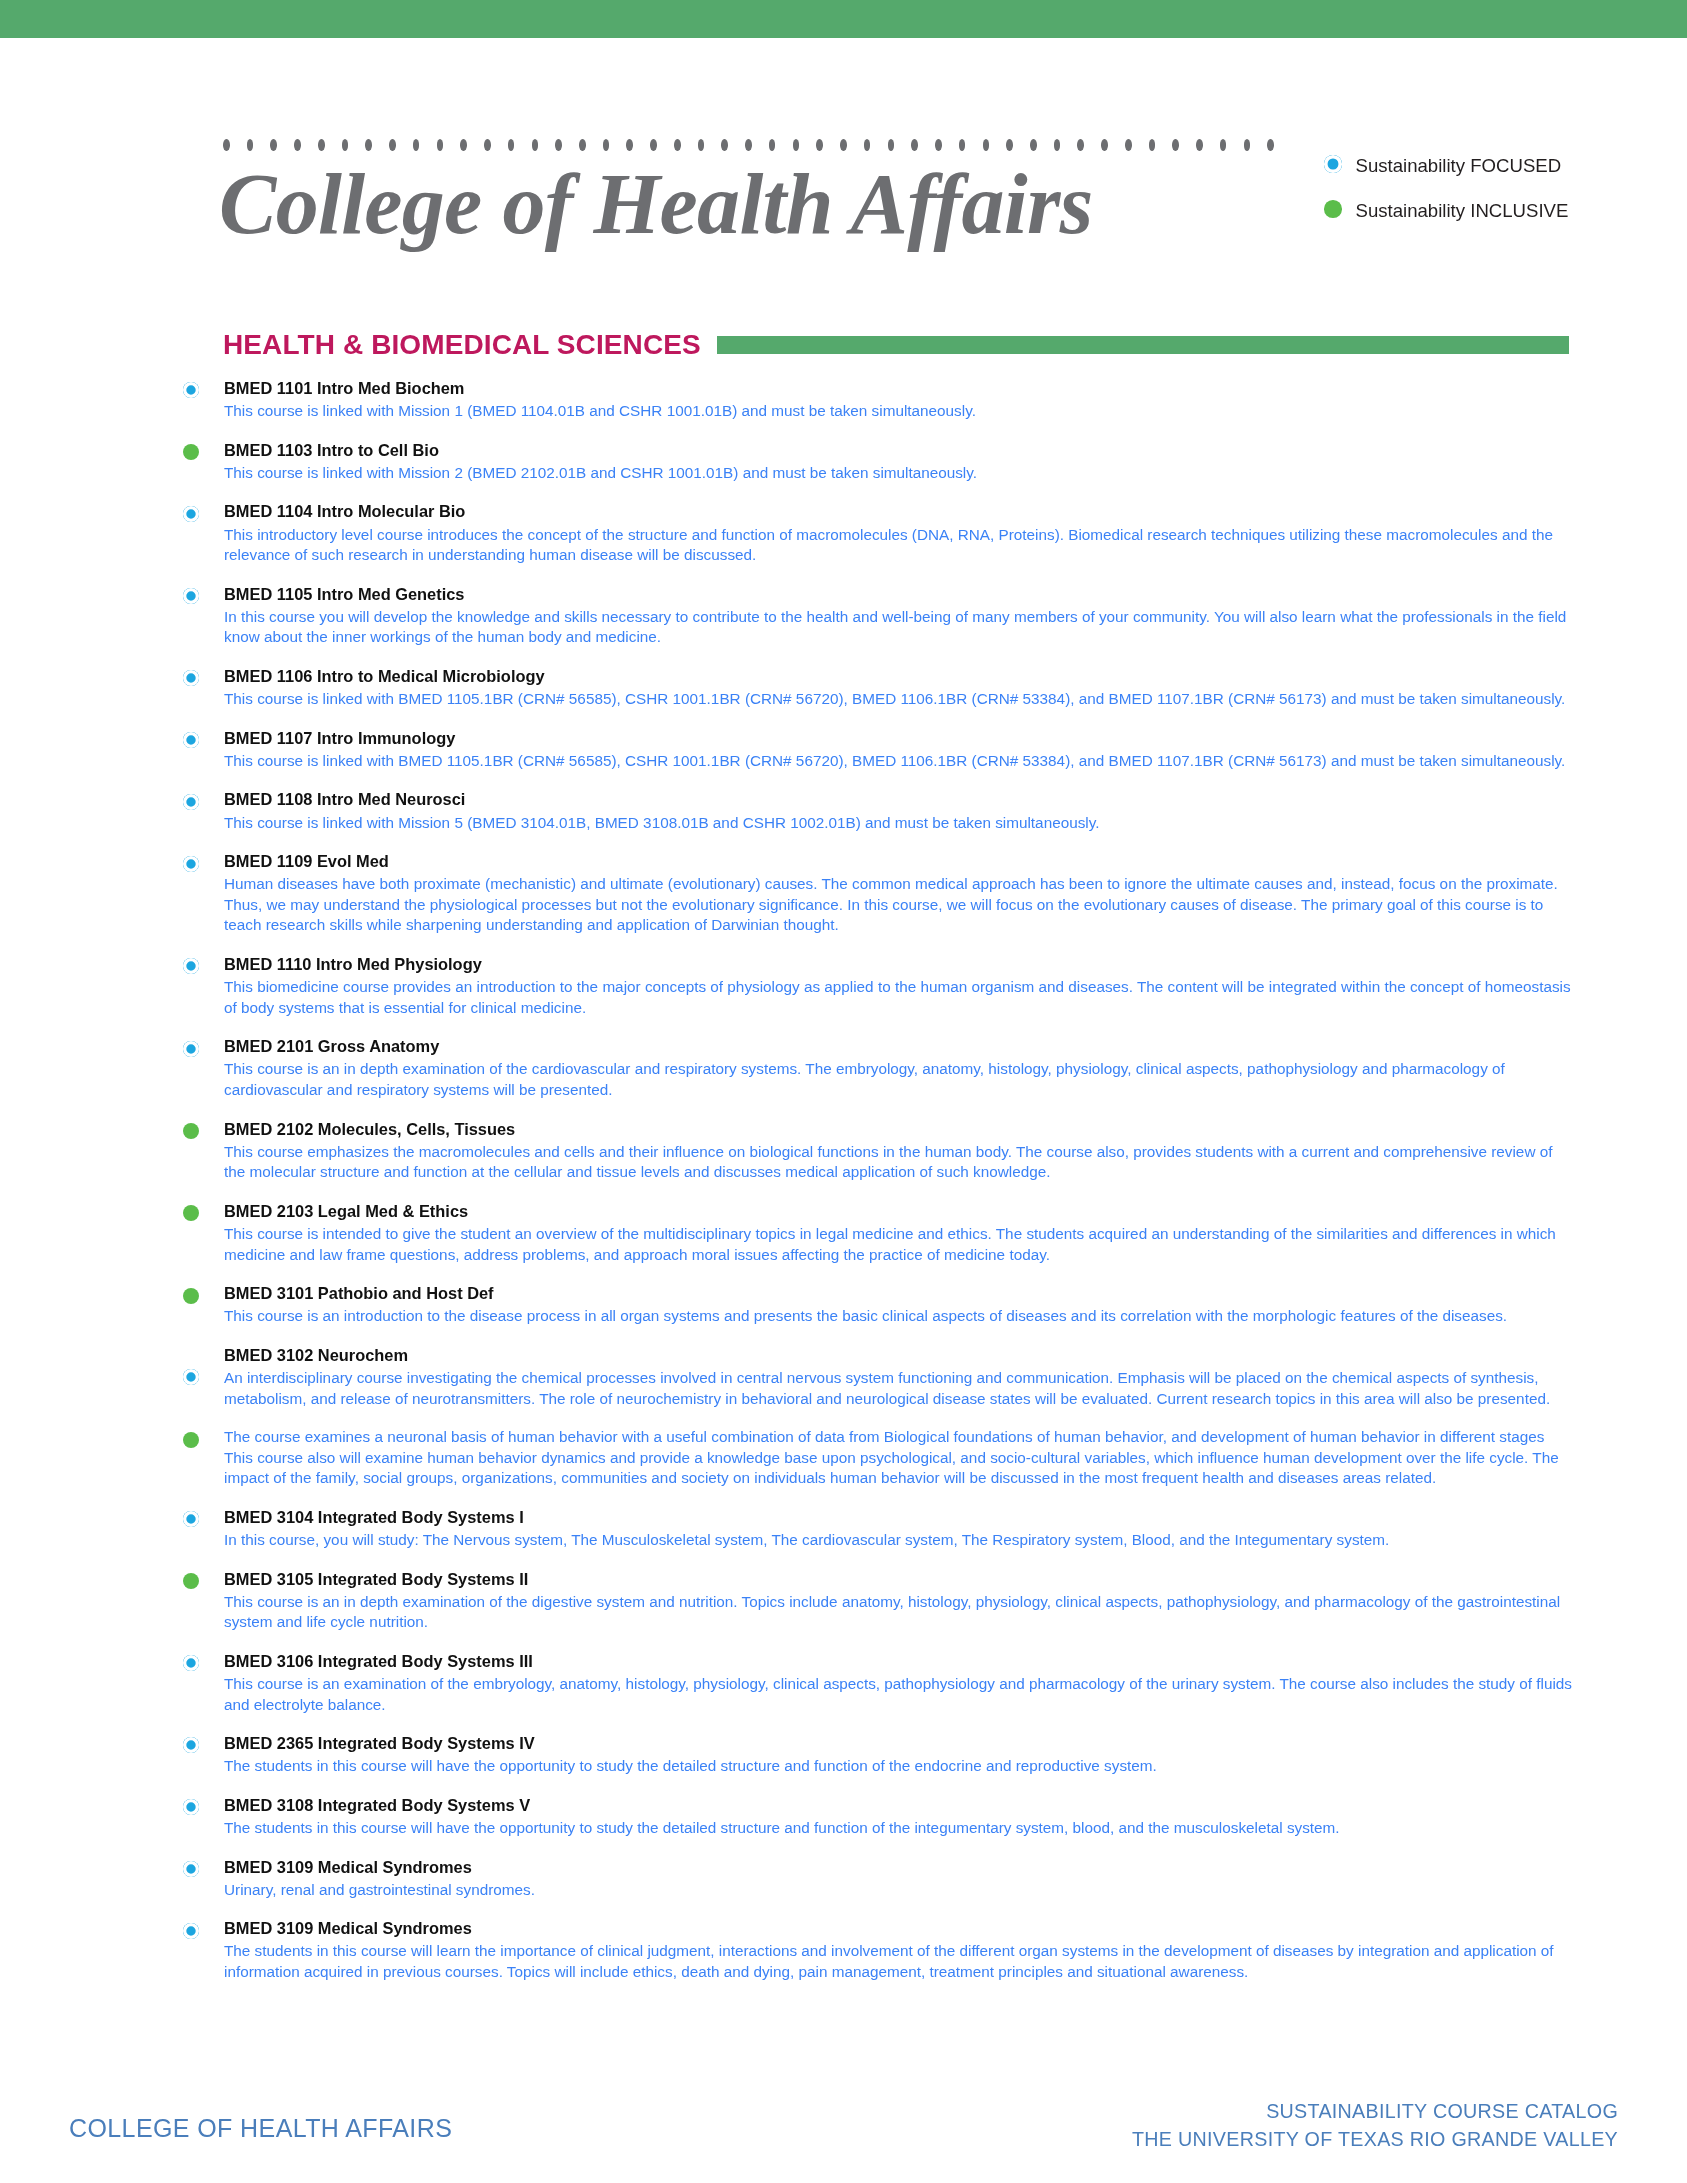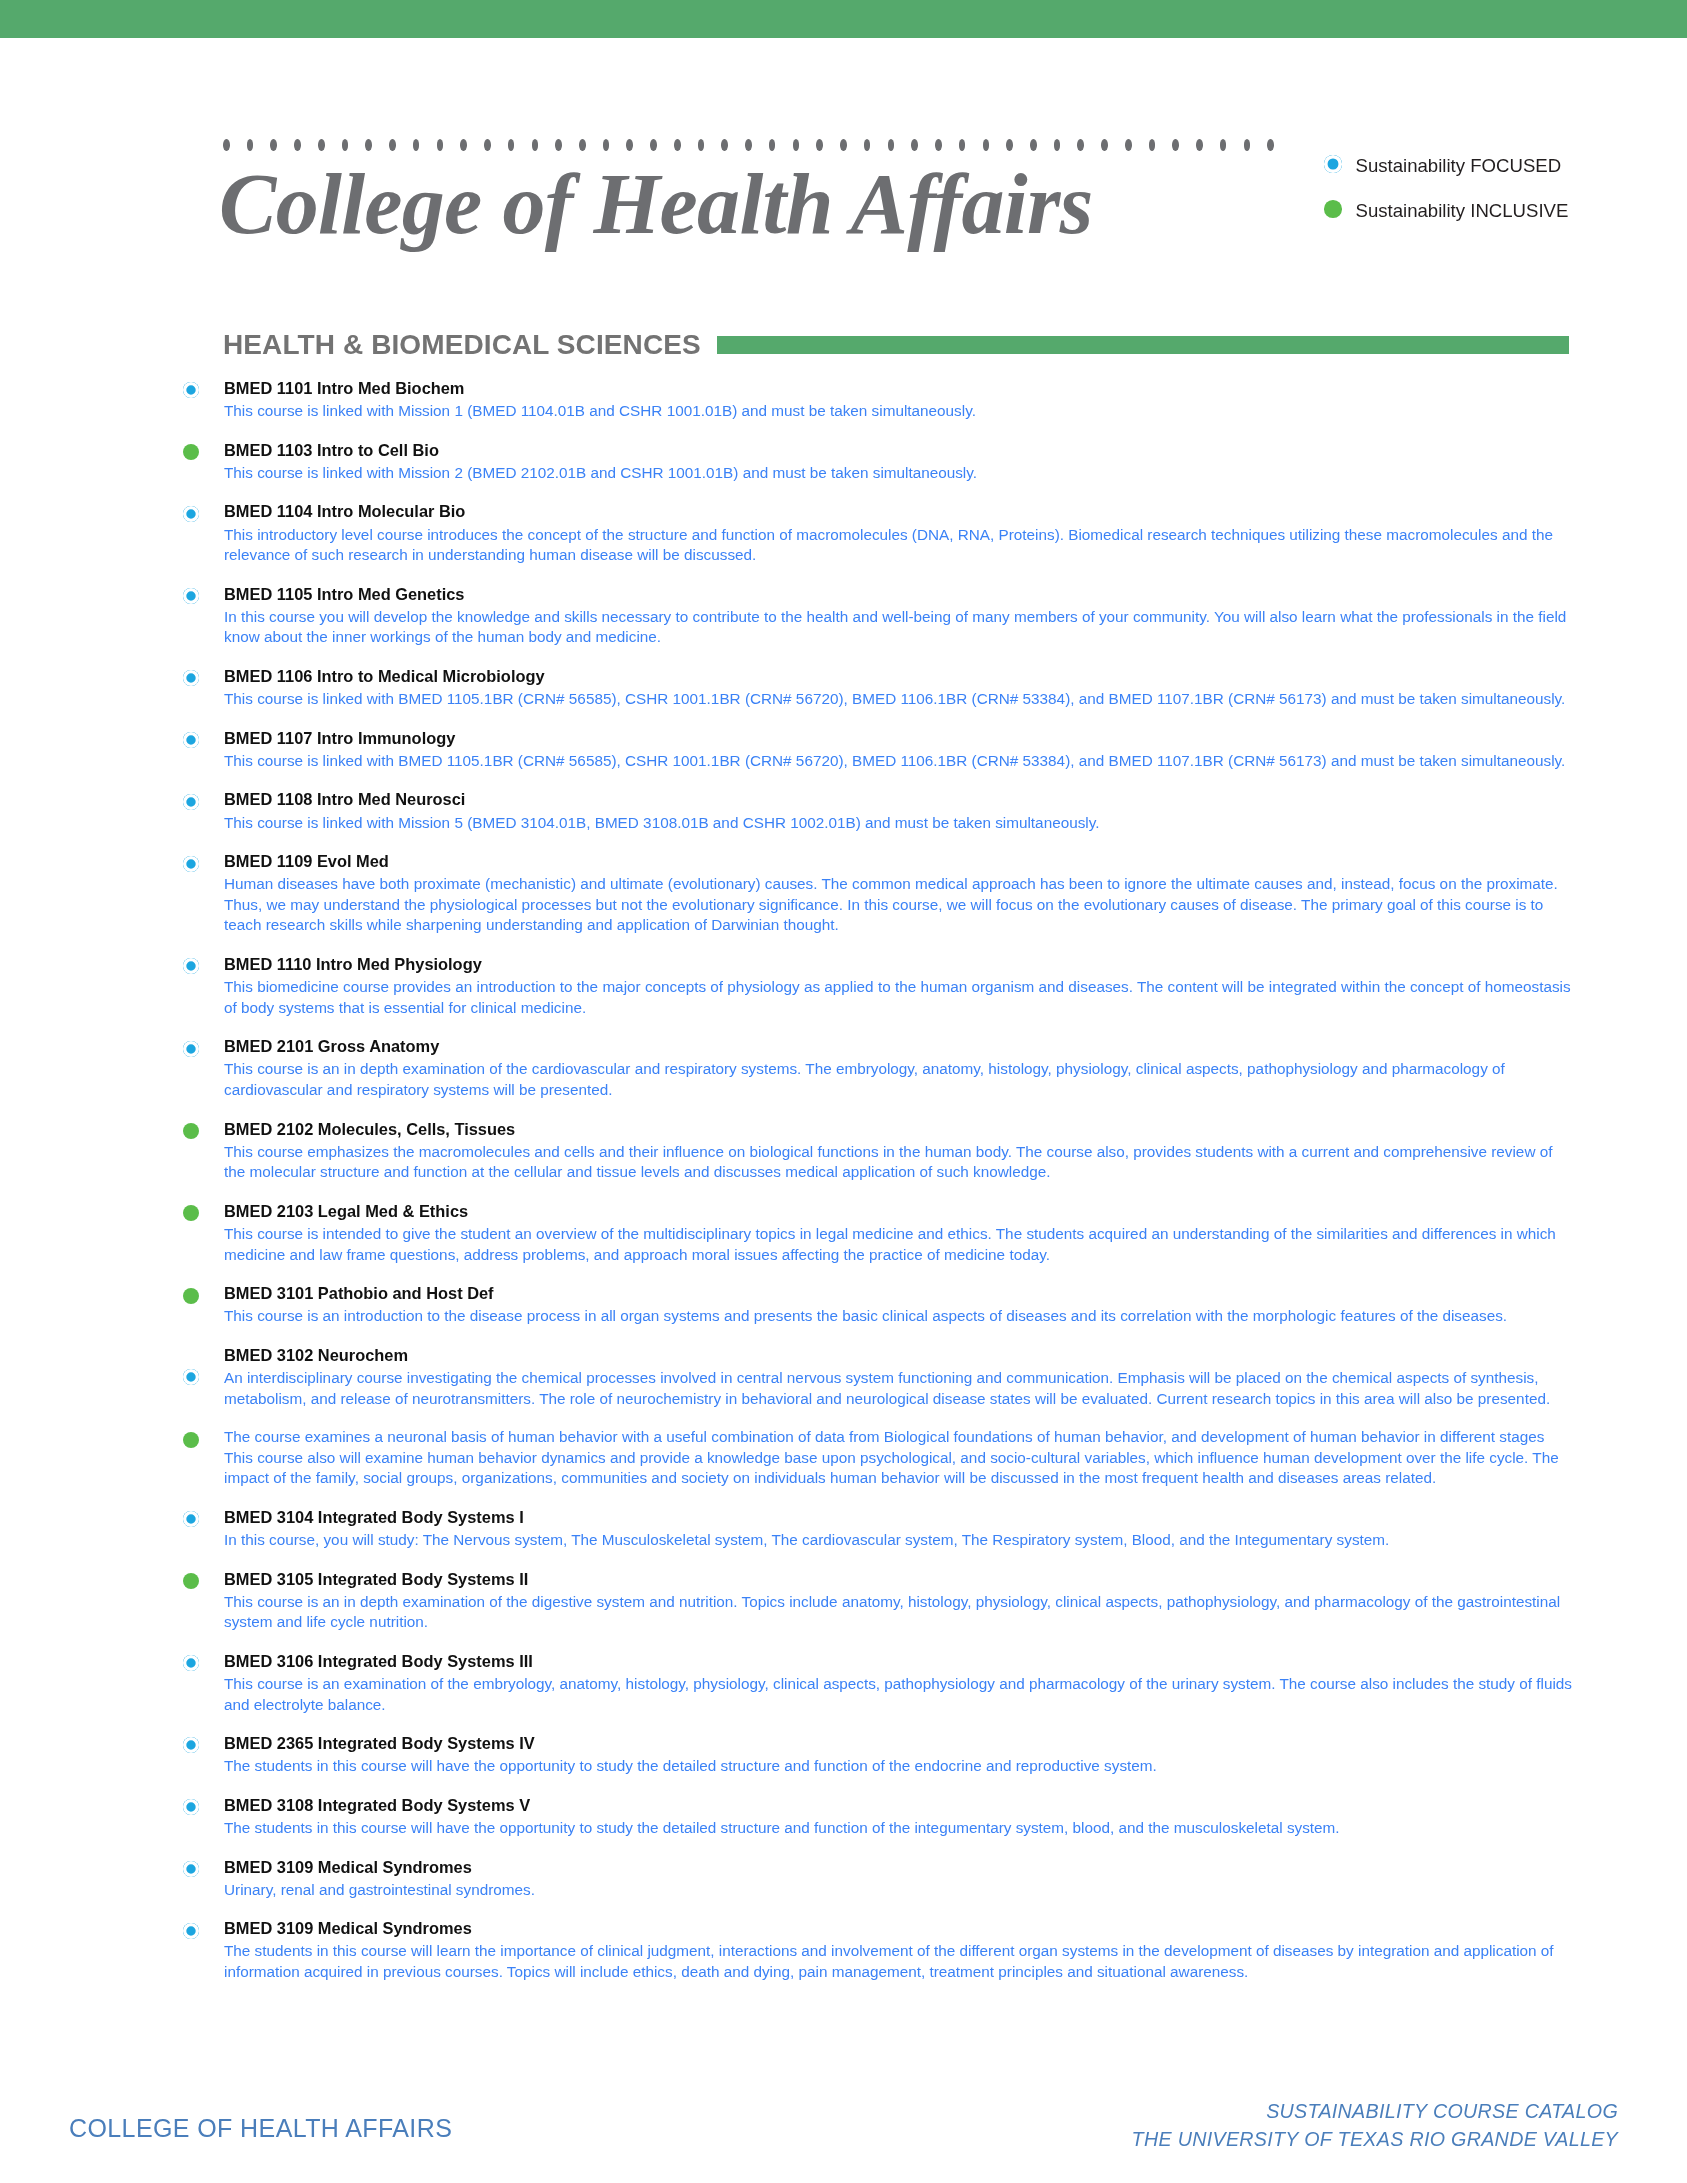--- a/index.html
+++ b/index.html
@@ -58,21 +58,21 @@
     width:17.5px; height:17.5px; border-radius:50%;
     background:#5bbd4a; flex:0 0 auto;
   }
   
   .section-head {
     position:absolute; left:223px; top:330px;
     width:1346px; height:29px;
     display:flex; align-items:center;
   }
   .section-title {
-    font-size:28px; font-weight:700; color:#737373;
+    font-size:28px; font-weight:700; color:#be185d;
     letter-spacing:0.1px; white-space:nowrap;
   }
   .section-rule {
     flex:1 1 auto; height:18px; background:#55a96c; margin-left:16px;
   }
   
   .courses {
     position:absolute; left:180px; top:378px;
     width:1394px;
   }
@@ -111,21 +111,20 @@
   .footer-left {
     position:absolute; left:69px; bottom:40px;
     font-size:25px; color:#4a7ebb; letter-spacing:0.4px;
     white-space:nowrap;
   }
   .footer-right {
     position:absolute; right:69px; bottom:29px;
     text-align:right;
     font-size:19.7px; color:#4a7ebb; letter-spacing:0.3px;
     line-height:1.42;
-    font-style:italic;
   }
   .footer-right div { white-space:nowrap; }
 </style>
 </head>
 <body>
 
 <div class="top-bar"></div>
 
 <div class="header">
   <div class="dot-row" id="dot-row">

